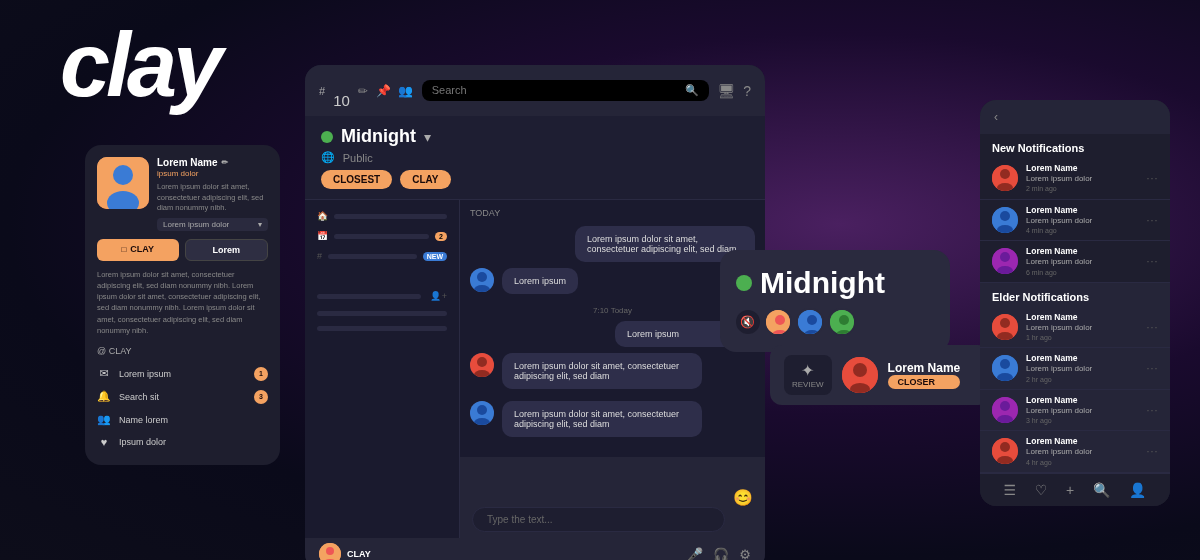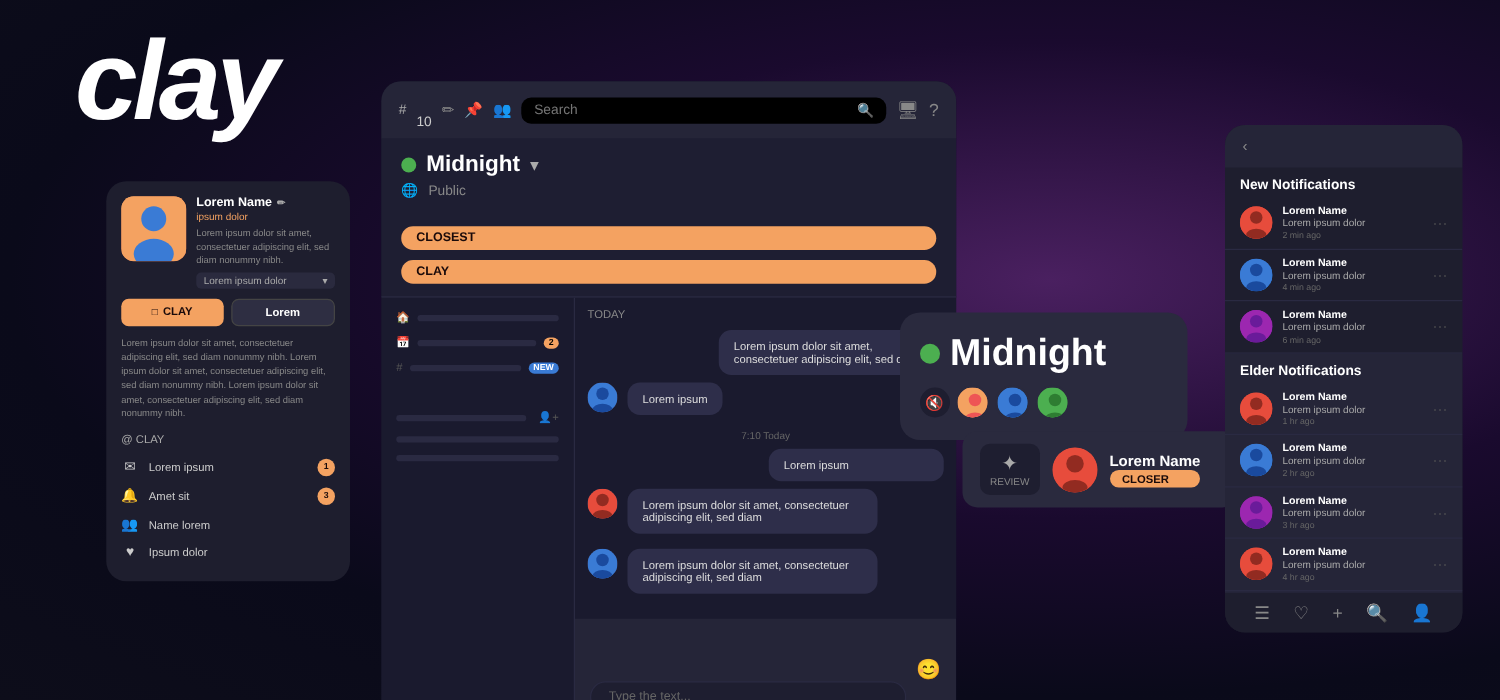--- a/index.html
+++ b/index.html
@@ -658,38 +658,38 @@
 
   <div style="font-size:9px;color:#aaa;margin-bottom:6px;">@ CLAY</div>
 
   <div class="menu-item">
     <span class="menu-icon">✉</span>
     <span>Lorem ipsum</span>
     <span class="badge orange">1</span>
   </div>
   <div class="menu-item">
     <span class="menu-icon">🔔</span>
-    <span>Amet sit</span>
+    <span>Search sit</span>
     <span class="badge orange">3</span>
   </div>
   <div class="menu-item">
     <span class="menu-icon">👥</span>
     <span>Name lorem</span>
   </div>
   <div class="menu-item">
     <span class="menu-icon">♥</span>
     <span>Ipsum dolor</span>
   </div>
 </div>
 
 <div class="full-mid-panel">
 
   <div class="mid-topbar">
     <span style="font-size:11px;color:#aaa;">#</span>
-    <span style="font-size:11px;color:#ccc;margin-top:20px;">10</span>
+    <span style="font-size:15px;color:#ccc;margin-top:20px;">10</span>
     <span style="font-size:12px;color:#888;">✏</span>
     <span style="font-size:12px;color:#888;">📌</span>
     <span style="font-size:12px;color:#888;">👥</span>
     <div class="search-box">
       <input type="text" readonly="" placeholder="Search" style="">
       <span style="font-size:11px;color:#888;">🔍</span>
     </div>
     <span style="font-size:14px;color:#888;">🖥</span>
     <span style="font-size:14px;color:#888;">?</span>
   </div>
@@ -697,21 +697,21 @@
   <div class="mid-channel-header">
     <div class="mid-channel-row">
       <div class="channel-dot"></div>
       <span class="channel-name">Midnight</span>
       <span class="chevron-down">▾</span>
     </div>
     <div style="display:flex;align-items:center;gap:8px;margin-top:4px;">
       <span style="font-size:11px;color:#888;">🌐</span>
       <span style="font-size:11px;color:#888;">Public</span>
     </div>
-    <div style="display:flex;gap:8px;margin-top:22px;flex-direction:column;">
+    <div style="display:flex;gap:8px;margin-top:6px;">
       <span class="tag closest">CLOSEST</span>
       <span class="tag clay">CLAY</span>
     </div>
   </div>
 
   <div class="mid-channel-body">
 
     <div class="mid-left-nav">
       <div class="lsm-row">
         <span class="lsm-icon">🏠</span>

